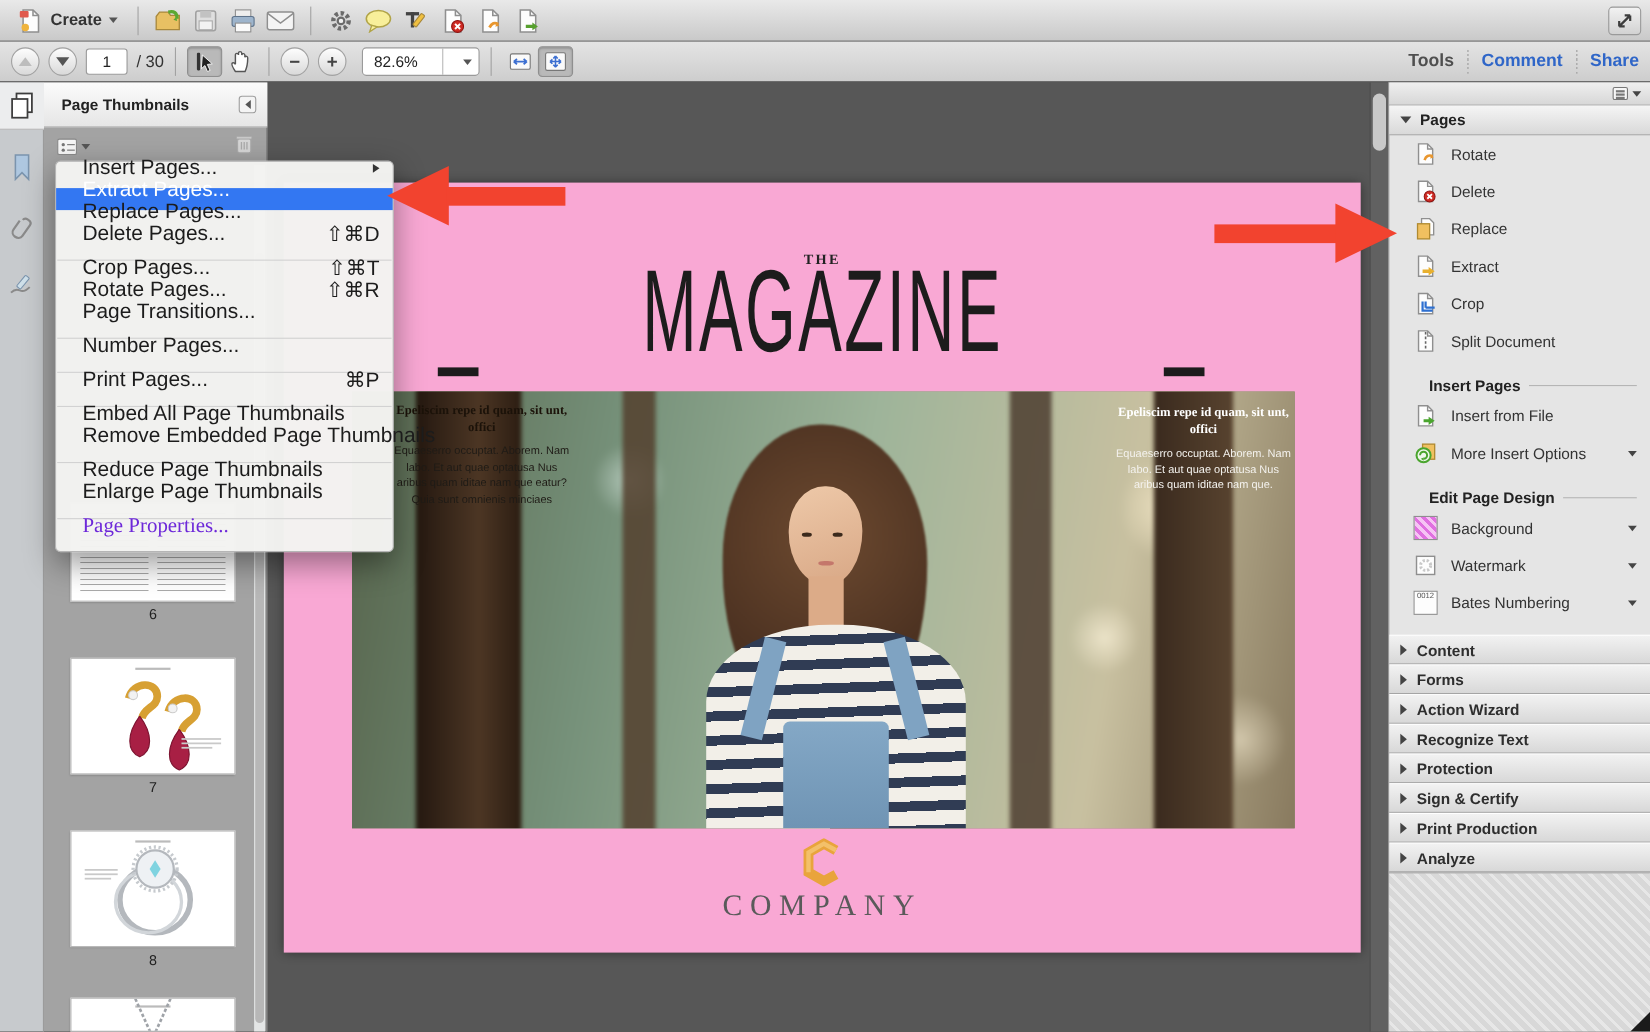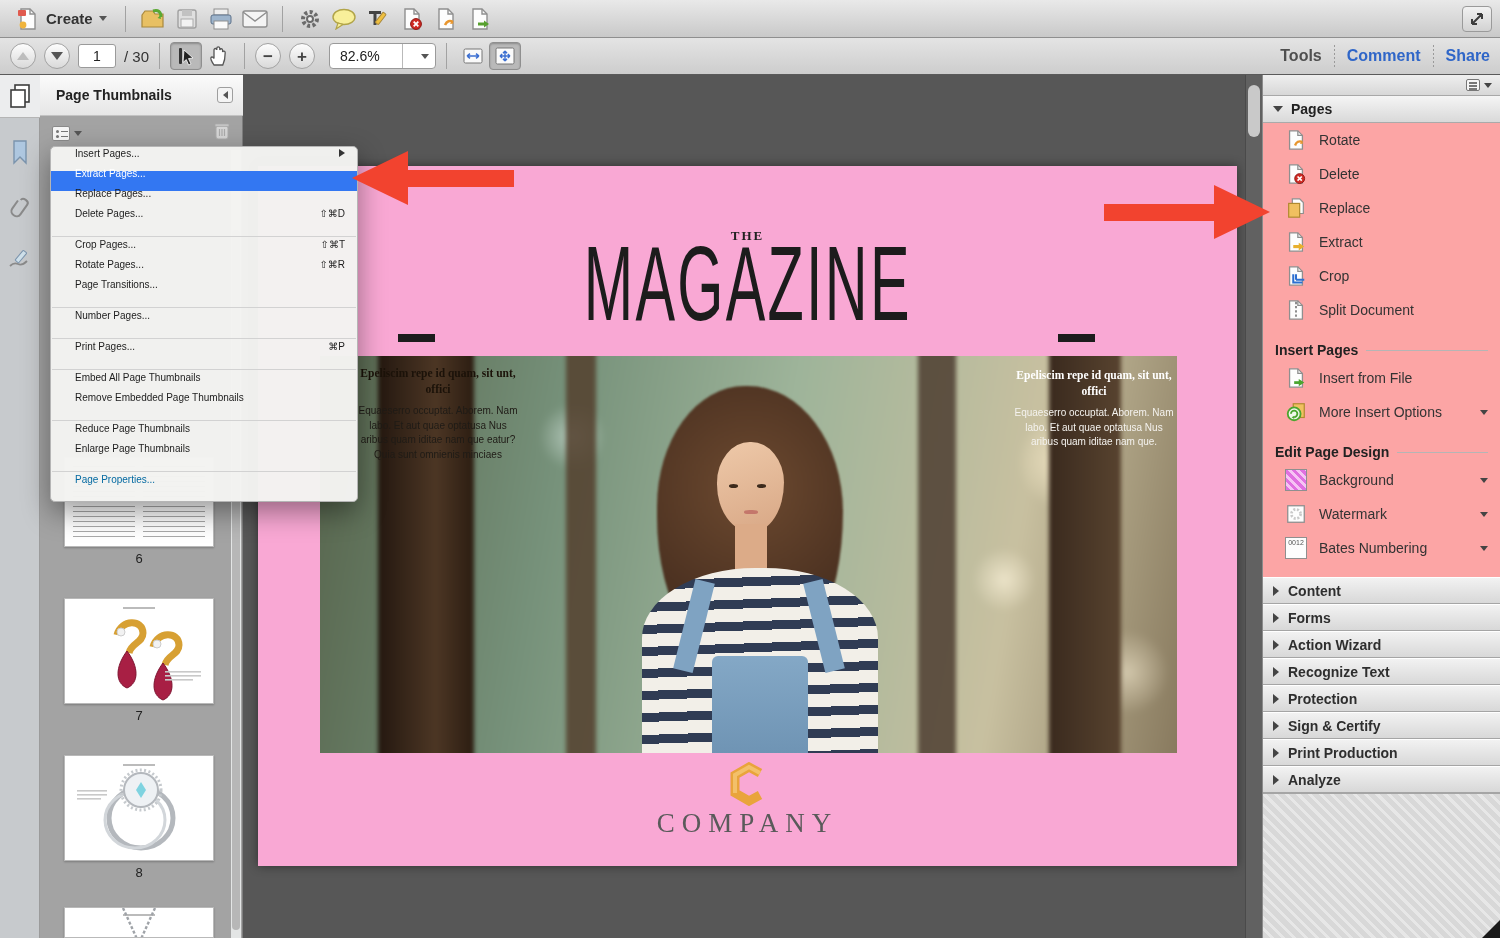--- a/index.html
+++ b/index.html
@@ -116,52 +116,52 @@
   .strap { position:absolute; width:20px; height:92px; background:#7fa3c2; }
   .logo-c { position:absolute; left:0; top:596px; width:100%; display:flex; justify-content:center; }
   .logo-text { position:absolute; top:642px; left:0; width:100%; text-align:center;
                font-family:"Liberation Serif",serif; font-size:27px; color:#5a5a5a; letter-spacing:7px; }
 
   
   .v-scroll { position:absolute; left:1245px; top:75px; width:17px; height:863px; background:#616161; border-left:1px solid #4a4a4a; }
   .v-scroll .th { position:absolute; left:2px; top:10px; width:12px; height:52px; background:#c9c9c9; border-radius:6px; }
 
   
-  .right-panel { position:absolute; left:1262px; top:75px; width:238px; height:863px; background:#fca5a5; border-left:1px solid #8b8b8b; display:flex; flex-direction:column; }
+  .right-panel { position:absolute; left:1262px; top:75px; width:238px; height:863px; background:#e5e5e5; border-left:1px solid #8b8b8b; display:flex; flex-direction:column; }
   .rp-topbar { height:21px; background:linear-gradient(#efefef,#d7d7d7); border-bottom:1px solid #a8a8a8;
                display:flex; align-items:center; justify-content:flex-end; padding:0 8px; gap:4px; }
   .rp-top-ic { width:14px; height:12px; border:1px solid #777; border-radius:2px; background:#f6f6f6; position:relative; }
   .rp-top-ic::before { content:""; position:absolute; left:2px; top:2px; right:2px; height:1.5px; background:#777; box-shadow:0 3px 0 #777, 0 6px 0 #777; }
   .rp-sechead { height:27px; background:linear-gradient(#f5f5f5,#d9d9d9); border-bottom:1px solid #aaa;
                 display:flex; align-items:center; padding:0 10px; gap:8px; }
   .rp-sechead .t { font-size:14px; font-weight:700; color:#222; }
   .tri-dis-dn { width:0; height:0; border-left:5px solid transparent; border-right:5px solid transparent; border-top:6px solid #444; }
   .tri-dis-rt { width:0; height:0; border-top:5px solid transparent; border-bottom:5px solid transparent; border-left:6px solid #444; }
   .rp-item { height:34px; display:flex; align-items:center; padding:0 12px 0 22px; gap:12px; }
   .rp-item .lbl { font-size:14px; color:#333; }
   .rp-item .sp { margin-left:auto; }
-  .rp-subhead { height:22px; margin-top:12px; display:flex; align-items:center; padding:0 12px; gap:8px; }
+  .rp-subhead { height:22px; margin-top:12px; display:flex; align-items:center; padding:0 12px; gap:8px;margin-left:24px; }
   .rp-subhead .t { font-size:14px; font-weight:700; color:#222; white-space:nowrap; }
   .rp-subhead .rule { flex:1; height:1px; background:#b5b5b5; }
   .rp-coll { height:27px; background:linear-gradient(#f2f2f2,#d8d8d8); border-top:1px solid #fff; border-bottom:1px solid #a5a5a5;
              display:flex; align-items:center; padding:0 10px; gap:9px; }
   .rp-coll .t { font-size:14px; font-weight:700; color:#2e2e2e; }
   .rp-hatch { flex:1; margin-top:0; position:relative;
               background:repeating-linear-gradient(45deg,#d8d8d8 0 5px,#e7e7e7 5px 8px); border-top:1px solid #a5a5a5; }
   .rp-grip { position:absolute; right:0; bottom:0; width:0; height:0; border-bottom:18px solid #1a1a1a; border-left:18px solid transparent; }
   .ic22 { width:22px; height:22px; flex:0 0 22px; }
 
   
   .menu { position:absolute; left:50px; top:146px; width:308px; background:rgba(243,243,241,.98);
           border:1px solid #b5b5b5; border-radius:5px; box-shadow:0 10px 28px rgba(0,0,0,.4); padding:4px 0; z-index:50; }
-  .mi { height:20px; display:flex; align-items:center; padding:0 12px 16px 24px; font-size:10px; color:#1c1c1c; }
+  .mi { height:20px; display:flex; align-items:center; padding:0 12px 16px 24px; font-size:19px; color:#1c1c1c; }
   .mi .ml { flex:1; white-space:nowrap; }
   .mi .ms { color:#1c1c1c; margin-left:12px; }
   .mi.hl { background:#3377f2; color:#fff; }
-  .mi.dis { color:#0369a1; }
+  .mi.dis { color:#6d28d9;font-family:Liberation Serif, serif; }
   .msep { height:1px; background:#d2d2d2; margin:5px 1px; }
   .tri-sub { width:0; height:0; border-top:4.5px solid transparent; border-bottom:4.5px solid transparent; border-left:6px solid #333; }
 
   
   .arrow { position:absolute; z-index:60; }
   .arr-shaft { position:absolute; background:#f2432f; }
   .arr-head-l { position:absolute; width:0; height:0; border-top:27px solid transparent; border-bottom:27px solid transparent; border-right:56px solid #f2432f; }
   .arr-head-r { position:absolute; width:0; height:0; border-top:27px solid transparent; border-bottom:27px solid transparent; border-left:56px solid #f2432f; }
 </style>
 </head>

